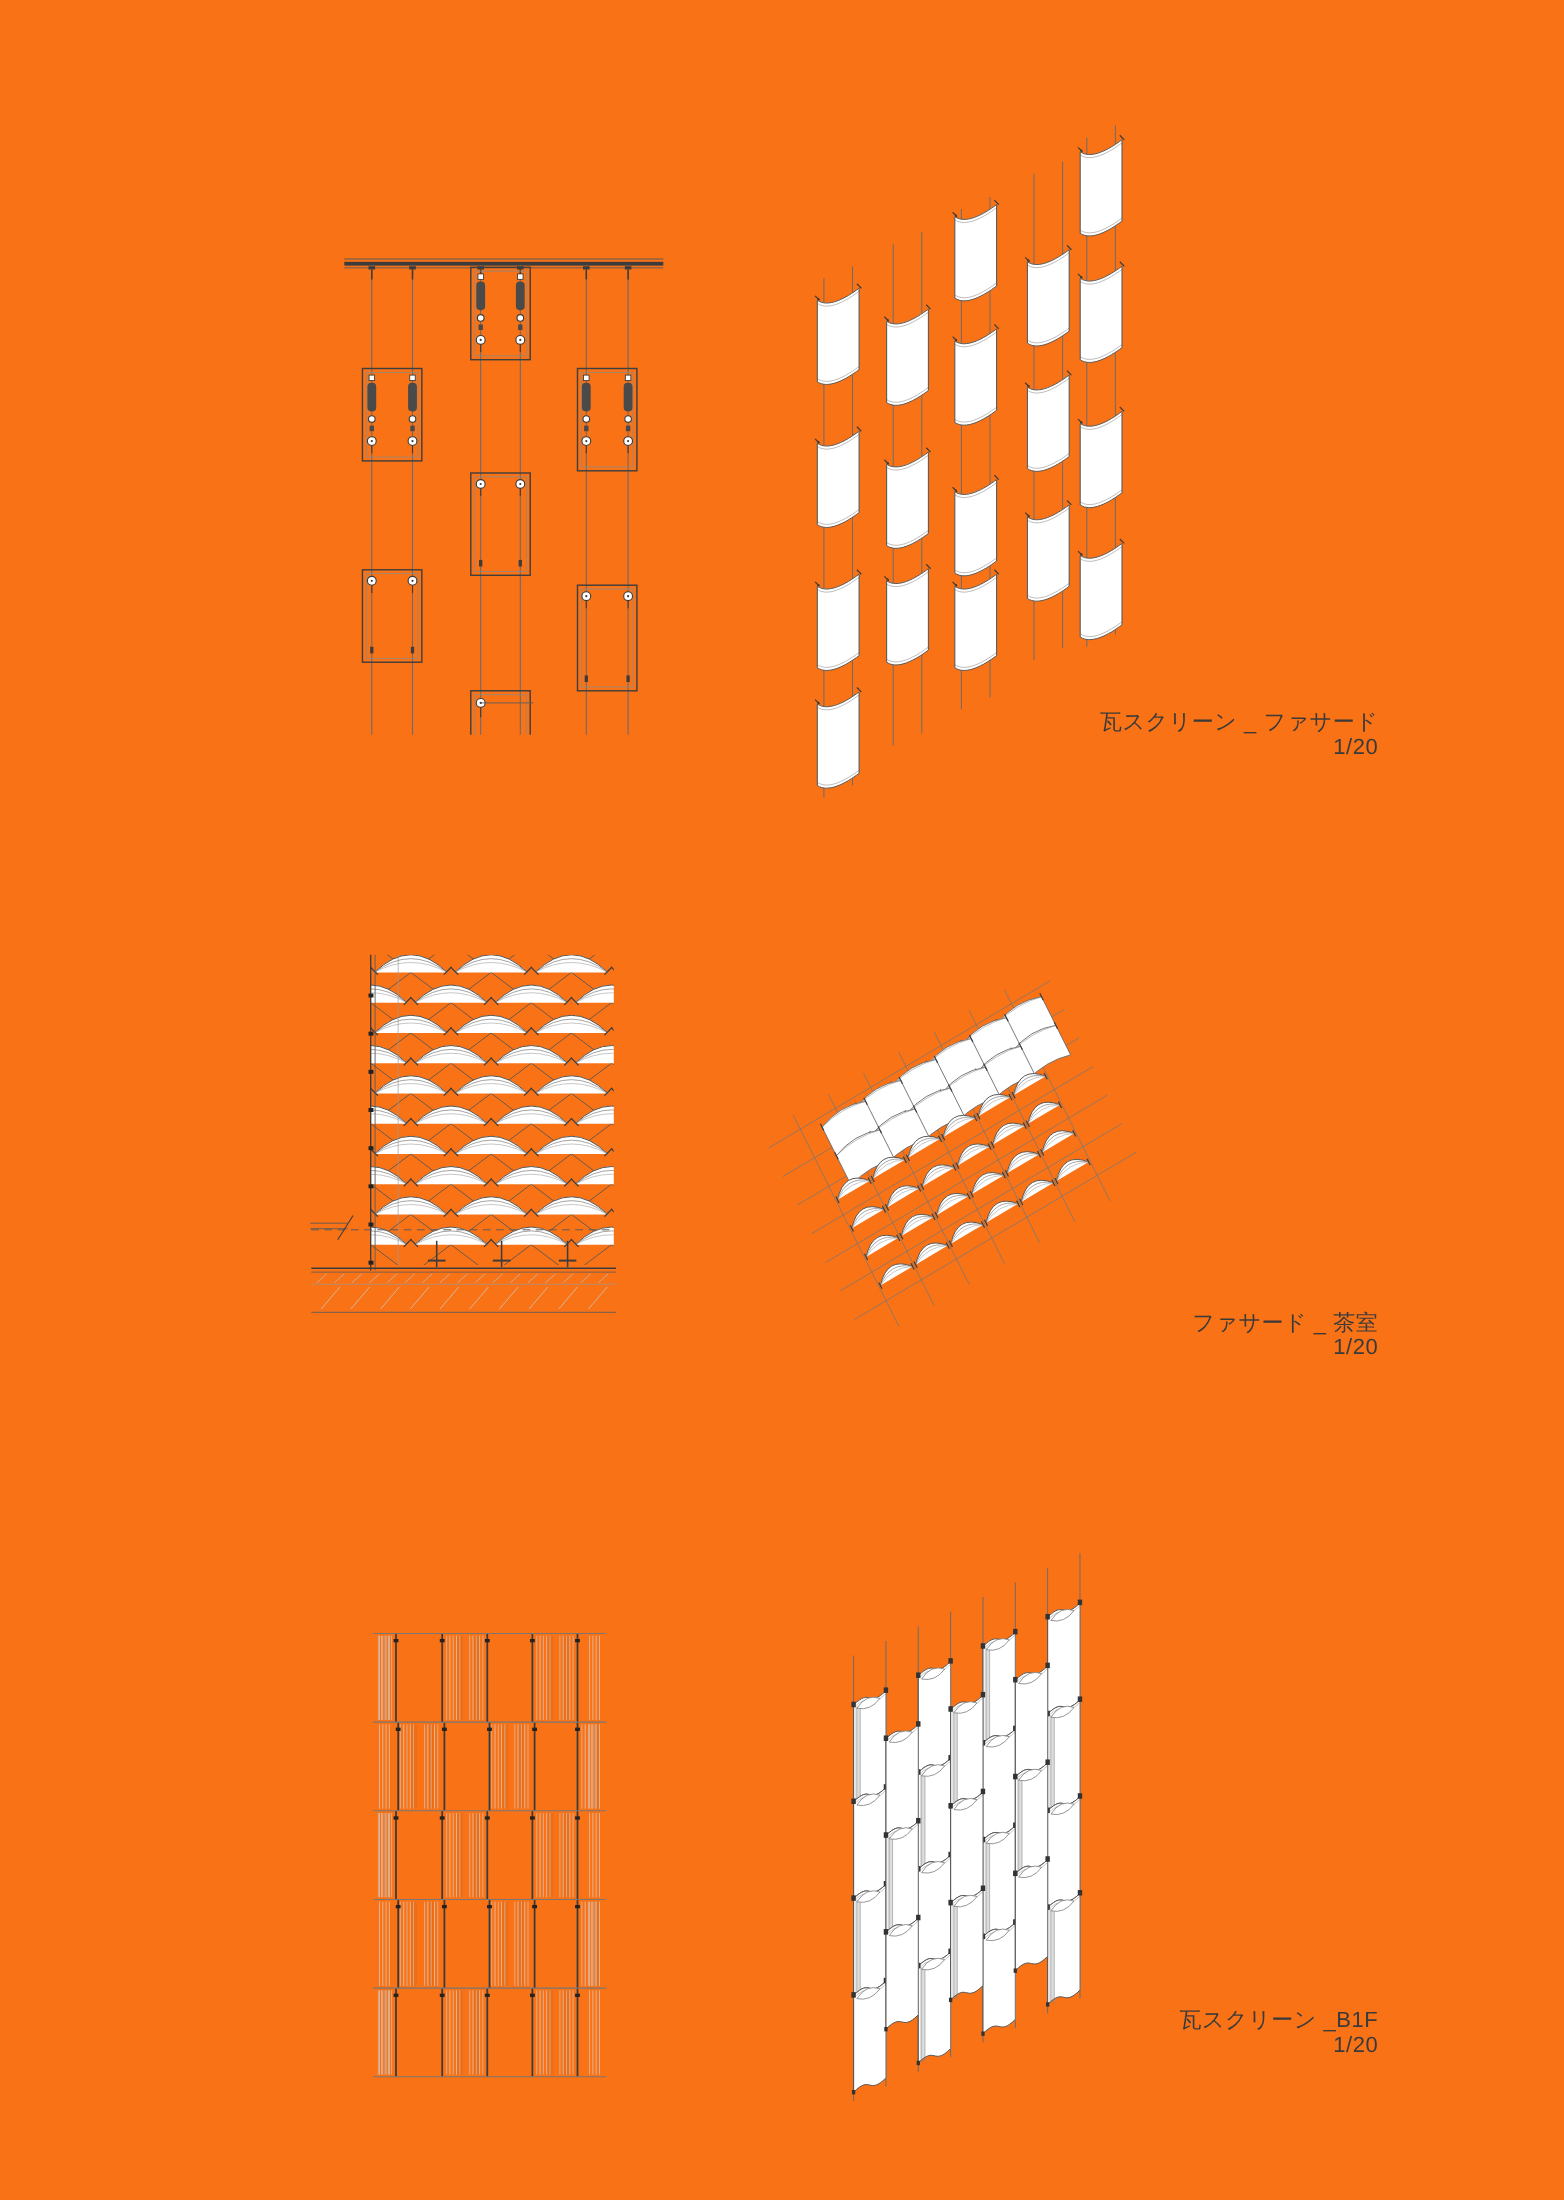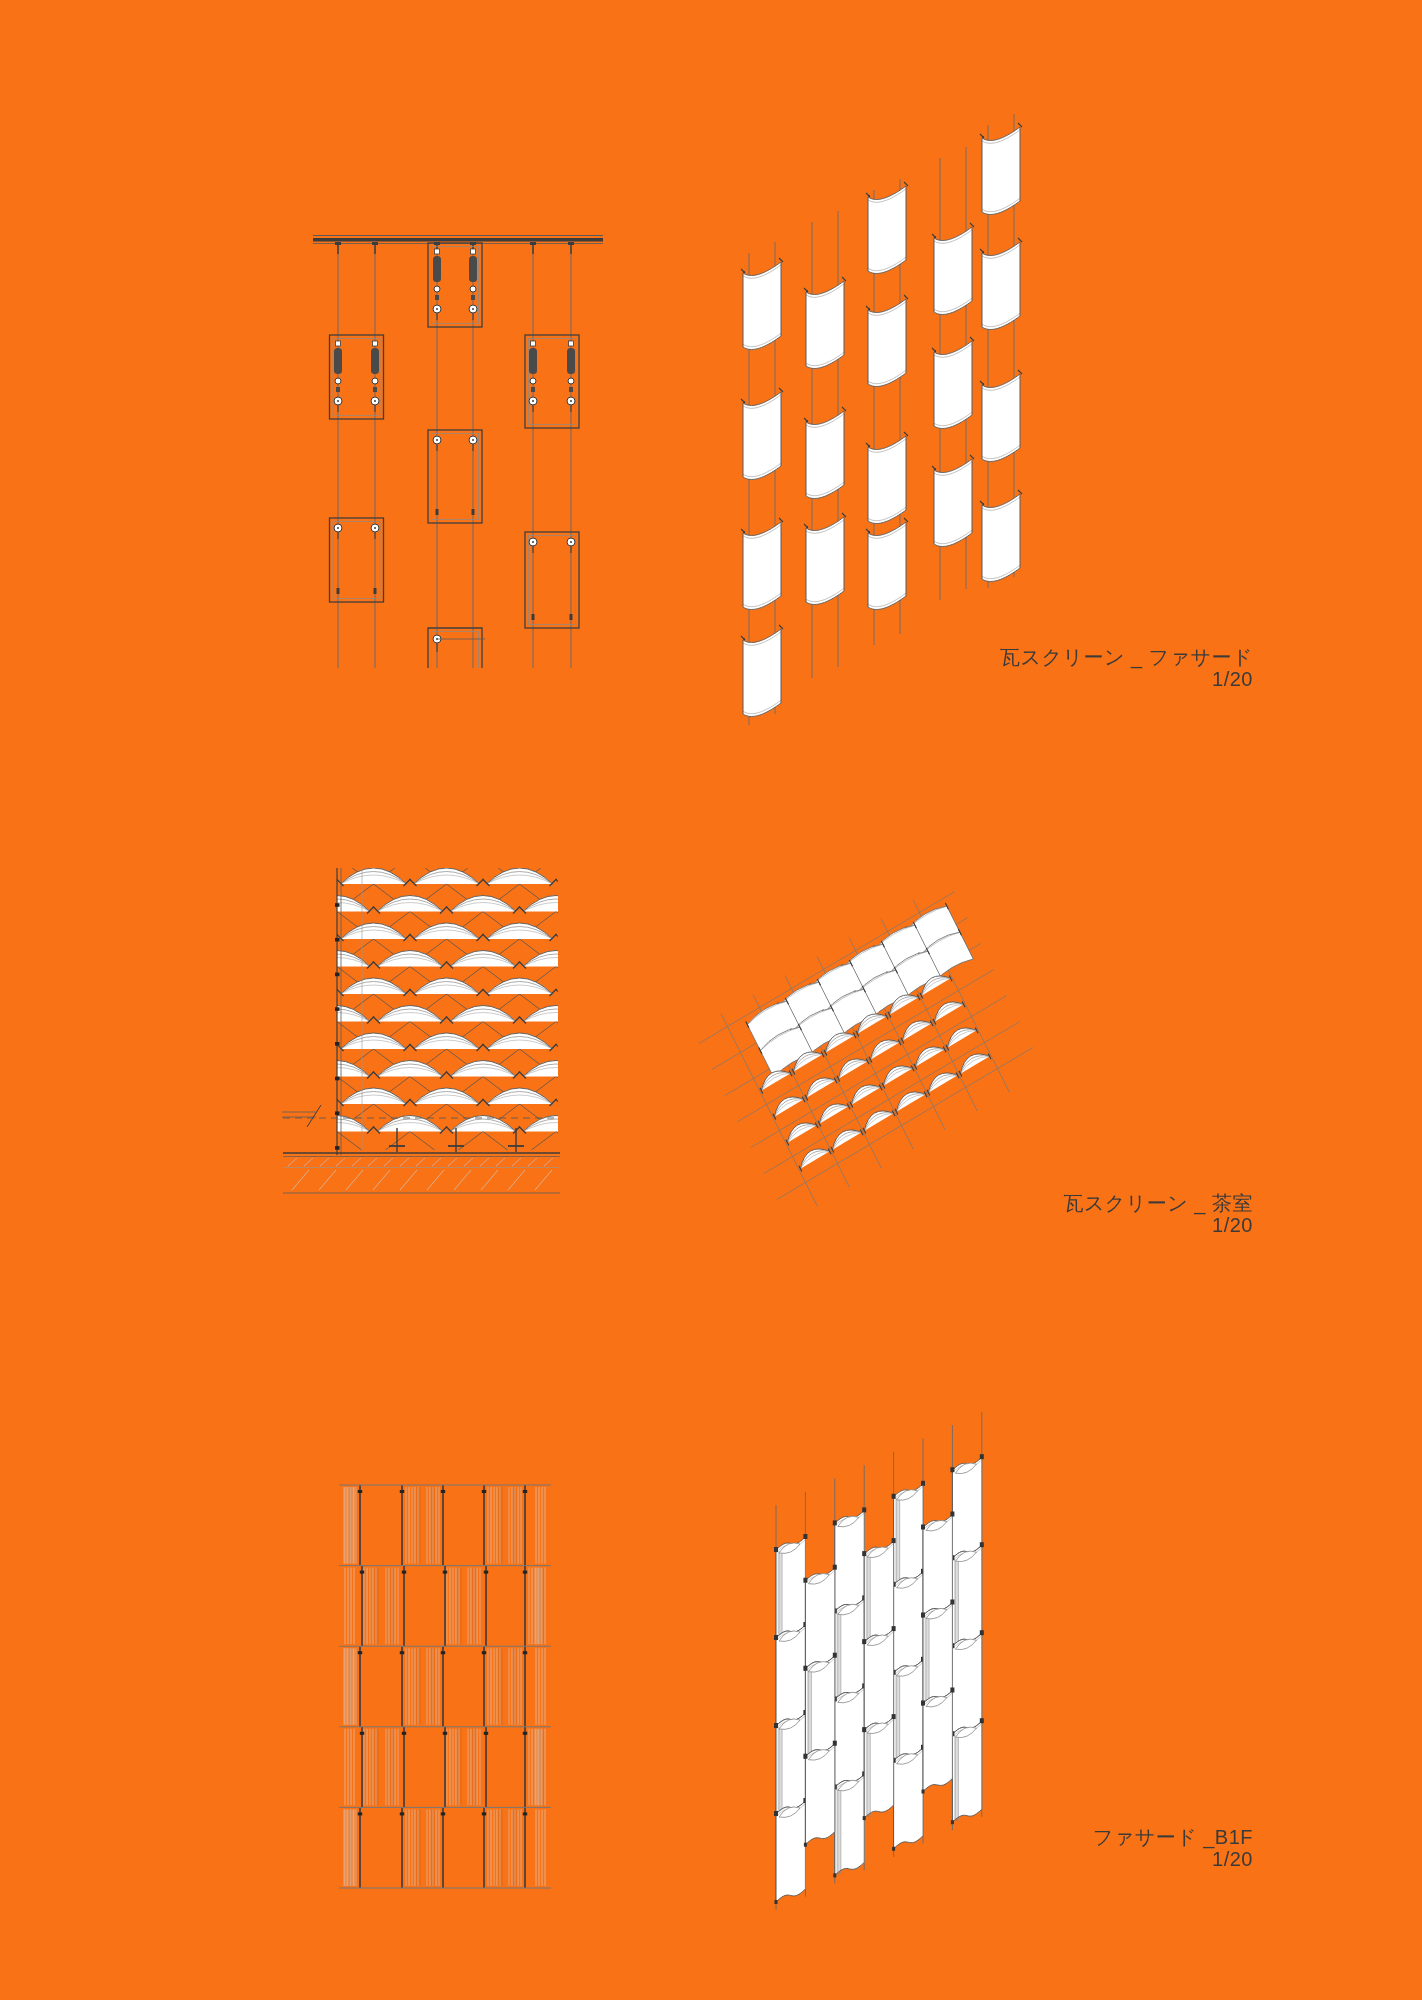--- a/index.html
+++ b/index.html
@@ -1429,22 +1429,22 @@
         <rect x="803.9" y="1842.7" width="3" height="4" fill="#333"></rect>
       </g>
     </svg>
 
   <div class="caption" style="top:646px">
     <div>瓦スクリーン _ ファサード</div>
     <div class="scale">1/20</div>
   </div>
 
   <div class="caption" style="top:1192px">
-    <div>瓦スクリーン _ 茶室</div>
+    <div>ファサード _ 茶室</div>
     <div class="scale">1/20</div>
   </div>
 
   <div class="caption" style="top:1826px">
-    <div>ファサード _B1F</div>
+    <div>瓦スクリーン _B1F</div>
     <div class="scale">1/20</div>
   </div>
 
 </div>
 
 </body></html>

